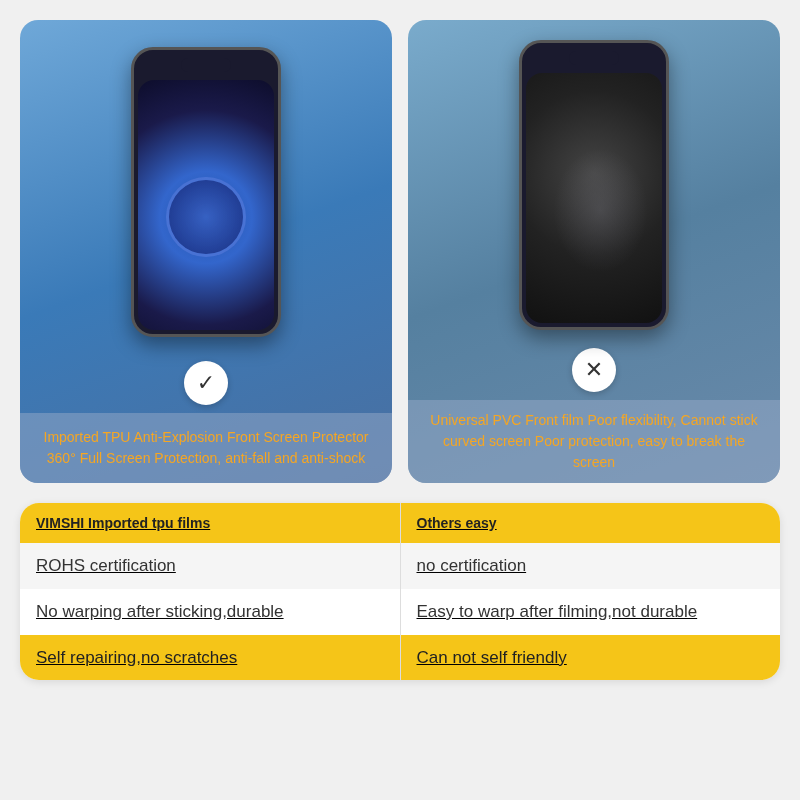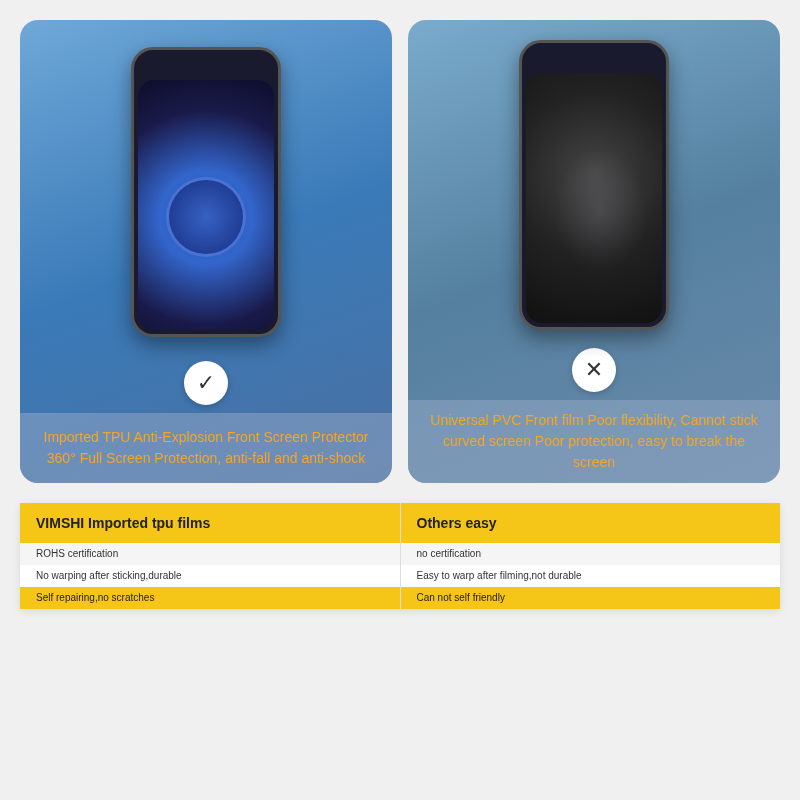--- a/index.html
+++ b/index.html
@@ -140,37 +140,38 @@
       display: flex;
       align-items: center;
       justify-content: center;
     }
 
     
     .comparison-table {
       width: 100%;
       border-collapse: collapse;
       background: white;
-      border-radius: 0;
+      border-radius: 19px;
       overflow: hidden;
       box-shadow: 0 2px 8px rgba(0,0,0,0.1);
+      text-decoration: underline;
     }
 
     .comparison-table th {
       background: #f5c518;
       padding: 12px 16px;
       font-size: 14px;
       font-weight: bold;
       color: #222;
       text-align: left;
     }
 
     .comparison-table td {
-      padding: 4px 16px;
-      font-size: 10px;
+      padding: 11px 16px;
+      font-size: 17px;
       color: #333;
       vertical-align: top;
       line-height: 1.4;
     }
 
     .comparison-table tr:nth-child(odd) td {
       background: #f5f5f5;
     }
 
     .comparison-table tr:nth-child(even) td {

